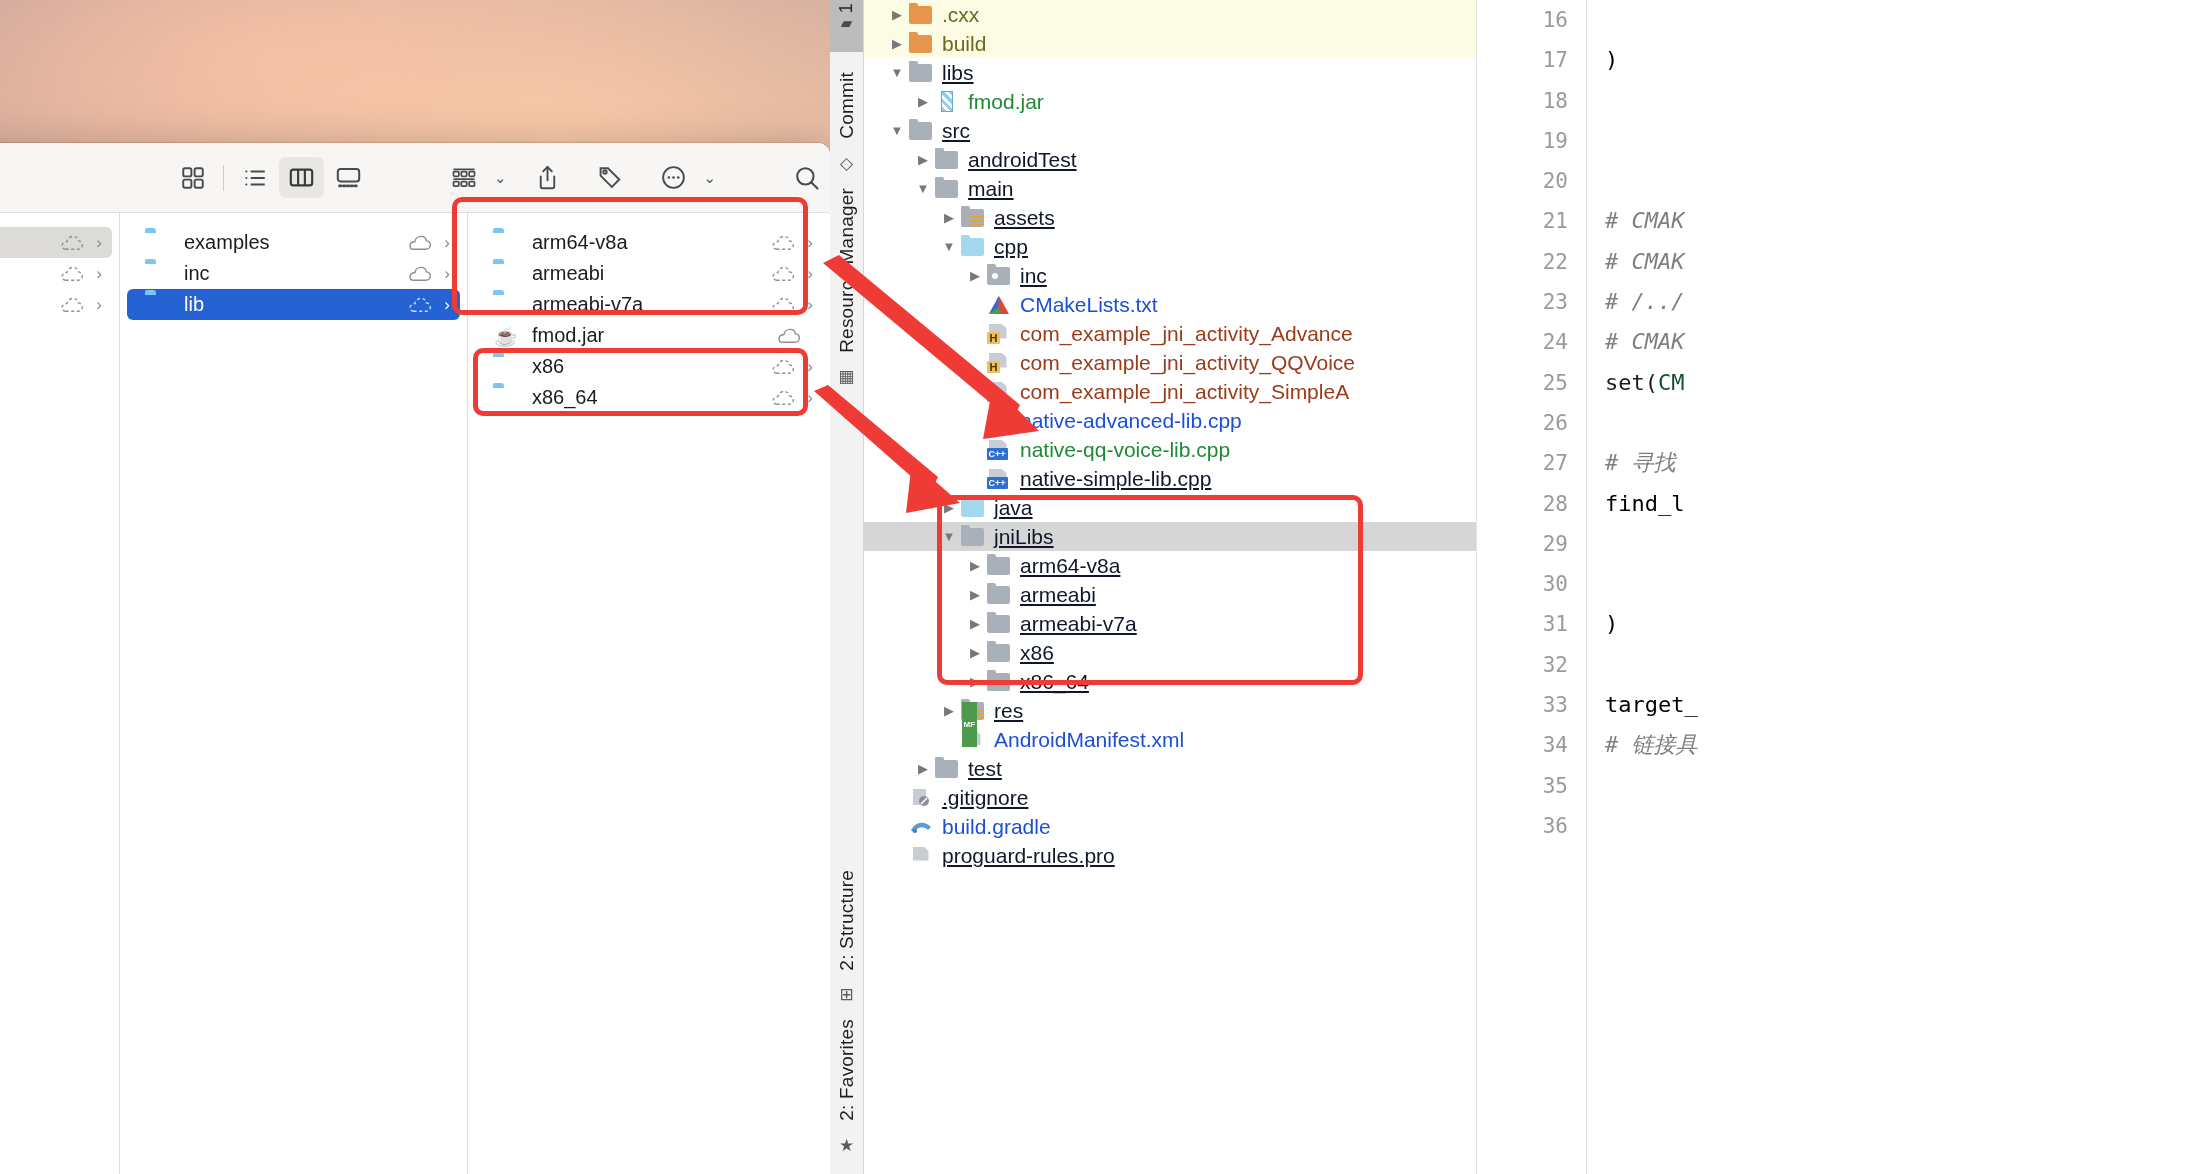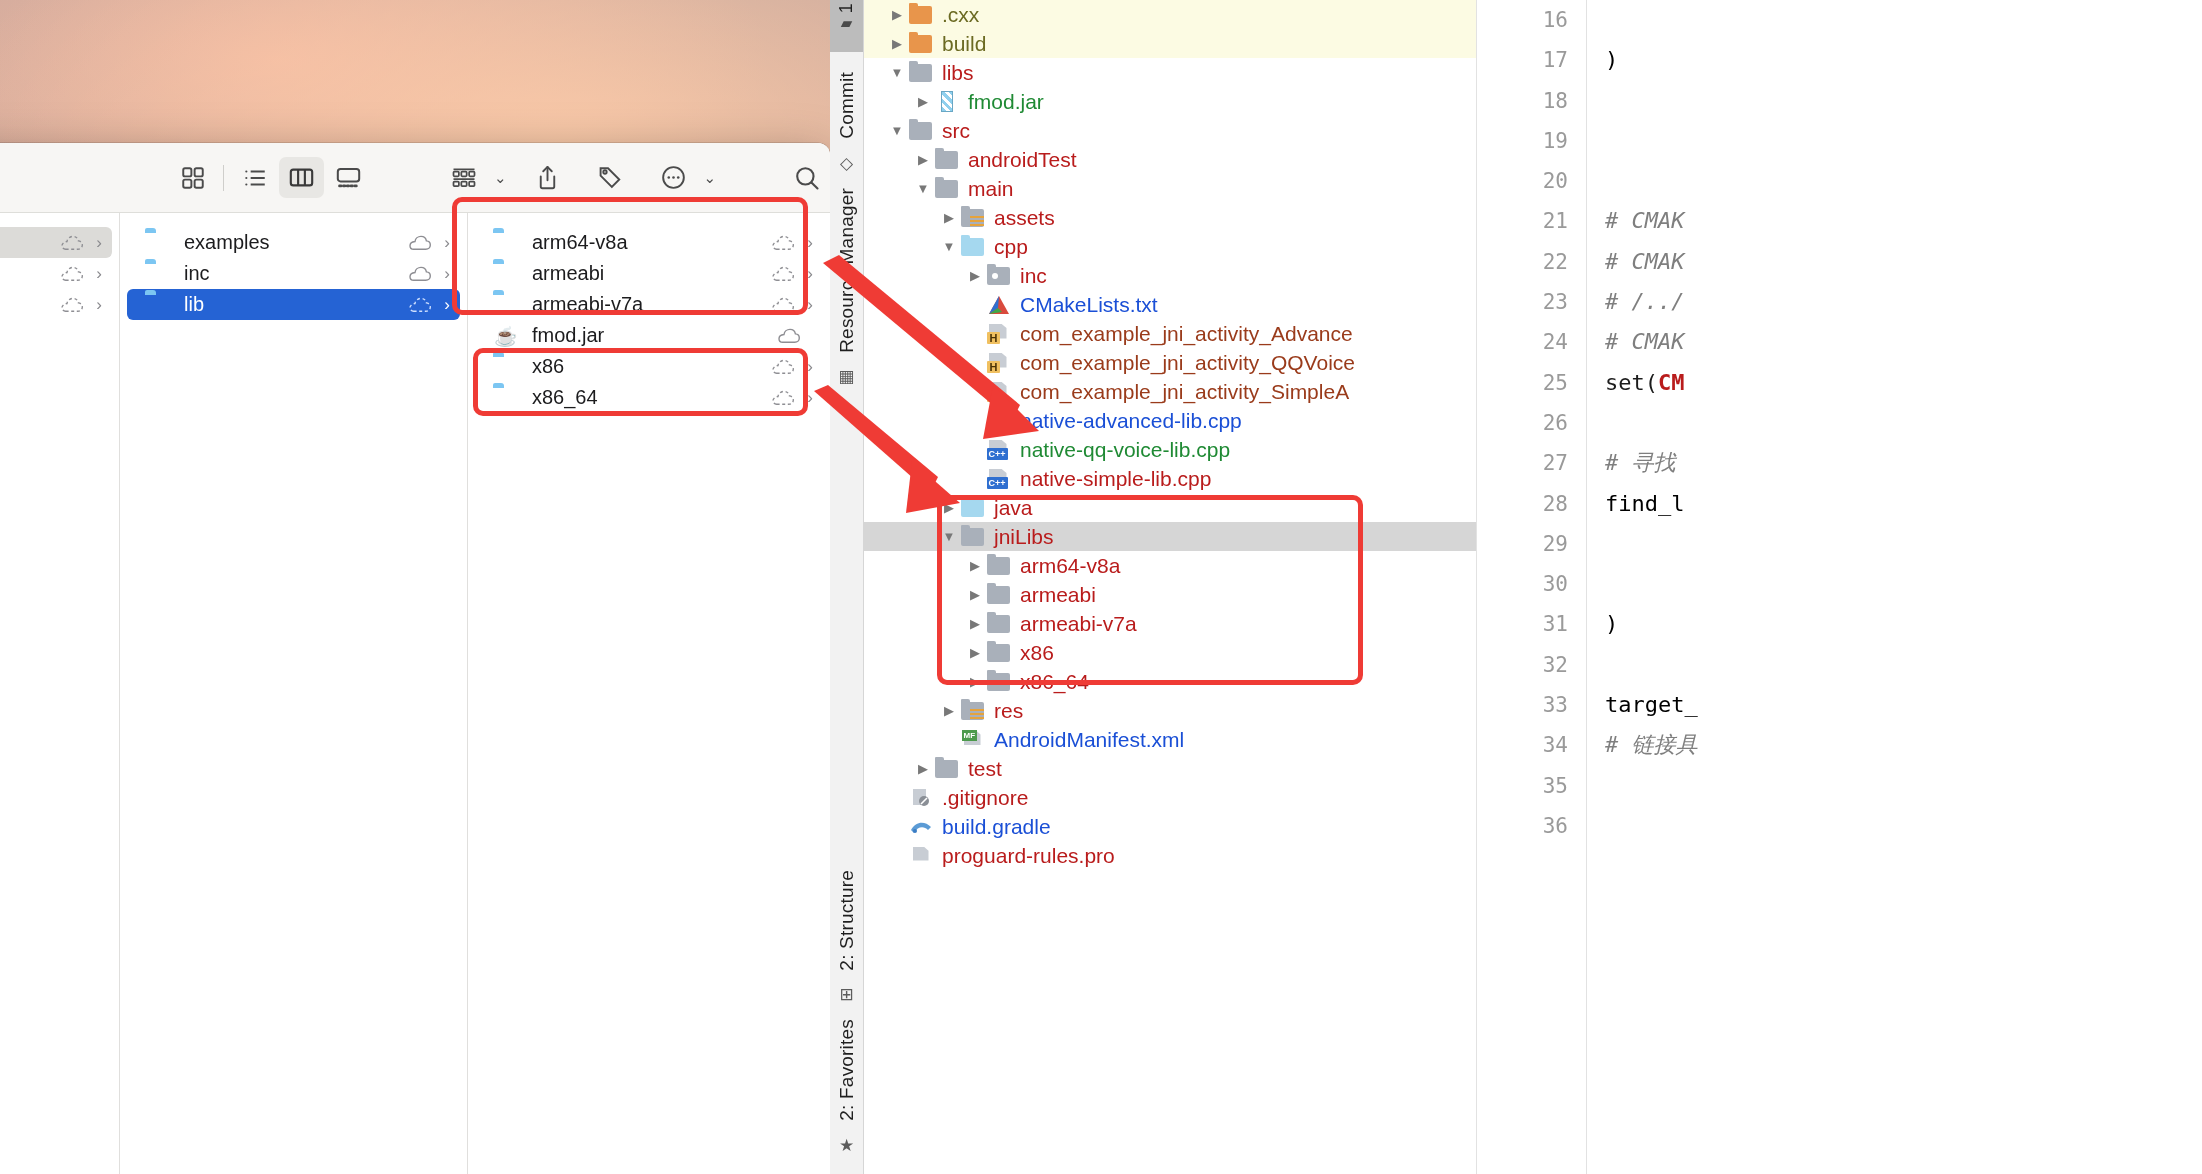--- a/index.html
+++ b/index.html
@@ -157,48 +157,48 @@
   .ico-h { width:24px;height:20px; position:relative; }
   .ico-h .sheet{position:absolute;left:2px;top:0;width:18px;height:15px;background:#c8cdd4;clip-path:polygon(0 0,70% 0,100% 30%,100% 100%,0 100%);}
   .ico-h .badge{position:absolute;left:0;bottom:0;background:#f0c060;color:#4a3206;font-size:11px;font-weight:bold;line-height:10px;padding:1px 3px;border-radius:1px;font-family:"Liberation Sans",sans-serif;}
   .ico-cpp { width:24px;height:20px; position:relative; }
   .ico-cpp .sheet{position:absolute;left:2px;top:0;width:18px;height:15px;background:#c8cdd4;clip-path:polygon(0 0,70% 0,100% 30%,100% 100%,0 100%);}
   .ico-cpp .badge{position:absolute;left:0;bottom:0;background:#2f6fd0;color:#fff;font-size:9px;font-weight:bold;line-height:10px;padding:1px 2px;border-radius:1px;}
   .ico-gitignore{width:20px;height:20px;}
   .ico-gradle{width:22px;height:18px;}
   .ico-xml{width:22px;height:19px;position:relative;}
   .ico-xml .sheet{position:absolute;left:2px;top:0;width:17px;height:15px;background:#c8cdd4;clip-path:polygon(0 0,70% 0,100% 30%,100% 100%,0 100%);}
-  .ico-xml .badge{position:absolute;left:0;bottom:8px;background:#4c9a4c;color:#fff;font-size:8px;line-height:9px;padding:1px 2px;font-weight:bold;text-align:right;}
+  .ico-xml .badge{position:absolute;left:0;bottom:2px;background:#4c9a4c;color:#fff;font-size:8px;line-height:9px;padding:18px 2px;font-weight:bold;text-align:right;}
   .ico-pro{width:20px;height:18px;position:relative;}
   .ico-pro .sheet{position:absolute;left:2px;top:0;width:16px;height:14px;background:#c8cdd4;clip-path:polygon(0 0,70% 0,100% 30%,100% 100%,0 100%);}
 
   .c-blue { color:#1a4fd6; }
   .c-green{ color:#1f8a34; }
-  .c-dark { color:#b91c1c; }
+  .c-dark { color:#0f172a;text-decoration:underline; }
   .c-brown{ color:#9a3b1b; }
   .c-olive{ color:#6b6a22; }
 
   
   .ide-gutter {
     flex: 0 0 110px; background:#fff; border-left:1px solid #e2e2e2;
     display:flex; flex-direction:column; align-items:flex-end;
     padding-right: 18px; padding-top: 0;
     font-family:"DejaVu Sans Mono", monospace; font-size: 21px; color:#9a9a9a;
   }
   .gline { height: 40.3px; line-height: 40.3px; }
   .ide-editor {
     flex: 1; background:#fff; border-left: 1px solid #e2e2e2;
     font-family:"DejaVu Sans Mono", monospace; font-size: 22px;
     padding-top: 0; overflow: hidden; position: relative;
   }
   .eline { height: 40.3px; line-height: 40.3px; white-space: nowrap; padding-left: 18px; }
   .e-comment { color:#7f7f7f; font-style: italic; }
   .e-todo { color:#3a7dc4; font-weight:bold; font-style: italic;}
   .e-kw { color:#1c1c1c; }
-  .e-var { color:#b91c1c; font-weight:bold;text-align:right; }
+  .e-var { color:#14532d; font-weight:normal;text-align:right; }
 
   .watermark {
     position:absolute; right: 58px; bottom: 56px;
     color: rgba(255,255,255,.55); font-size: 30px; letter-spacing: 1px;
     z-index: 60; pointer-events:none;
   }
 </style>
 </head>
 <body>
 

